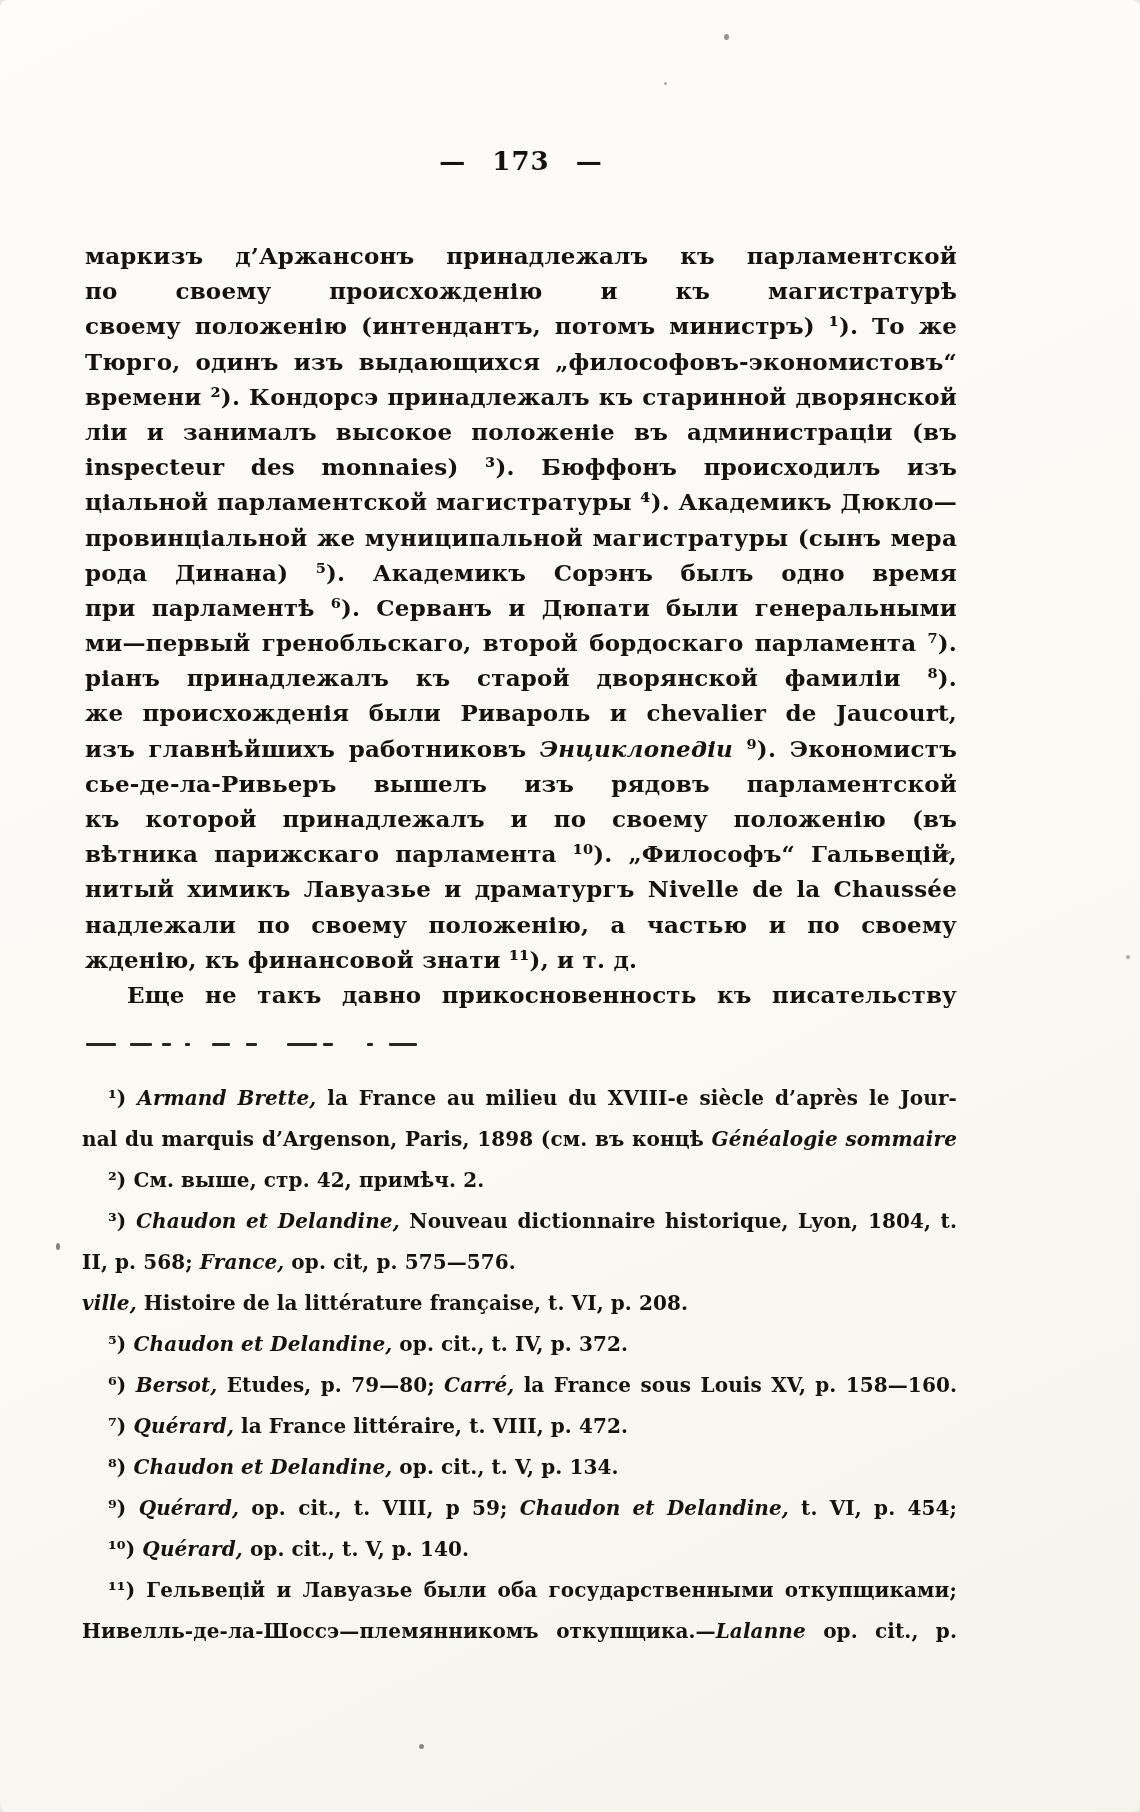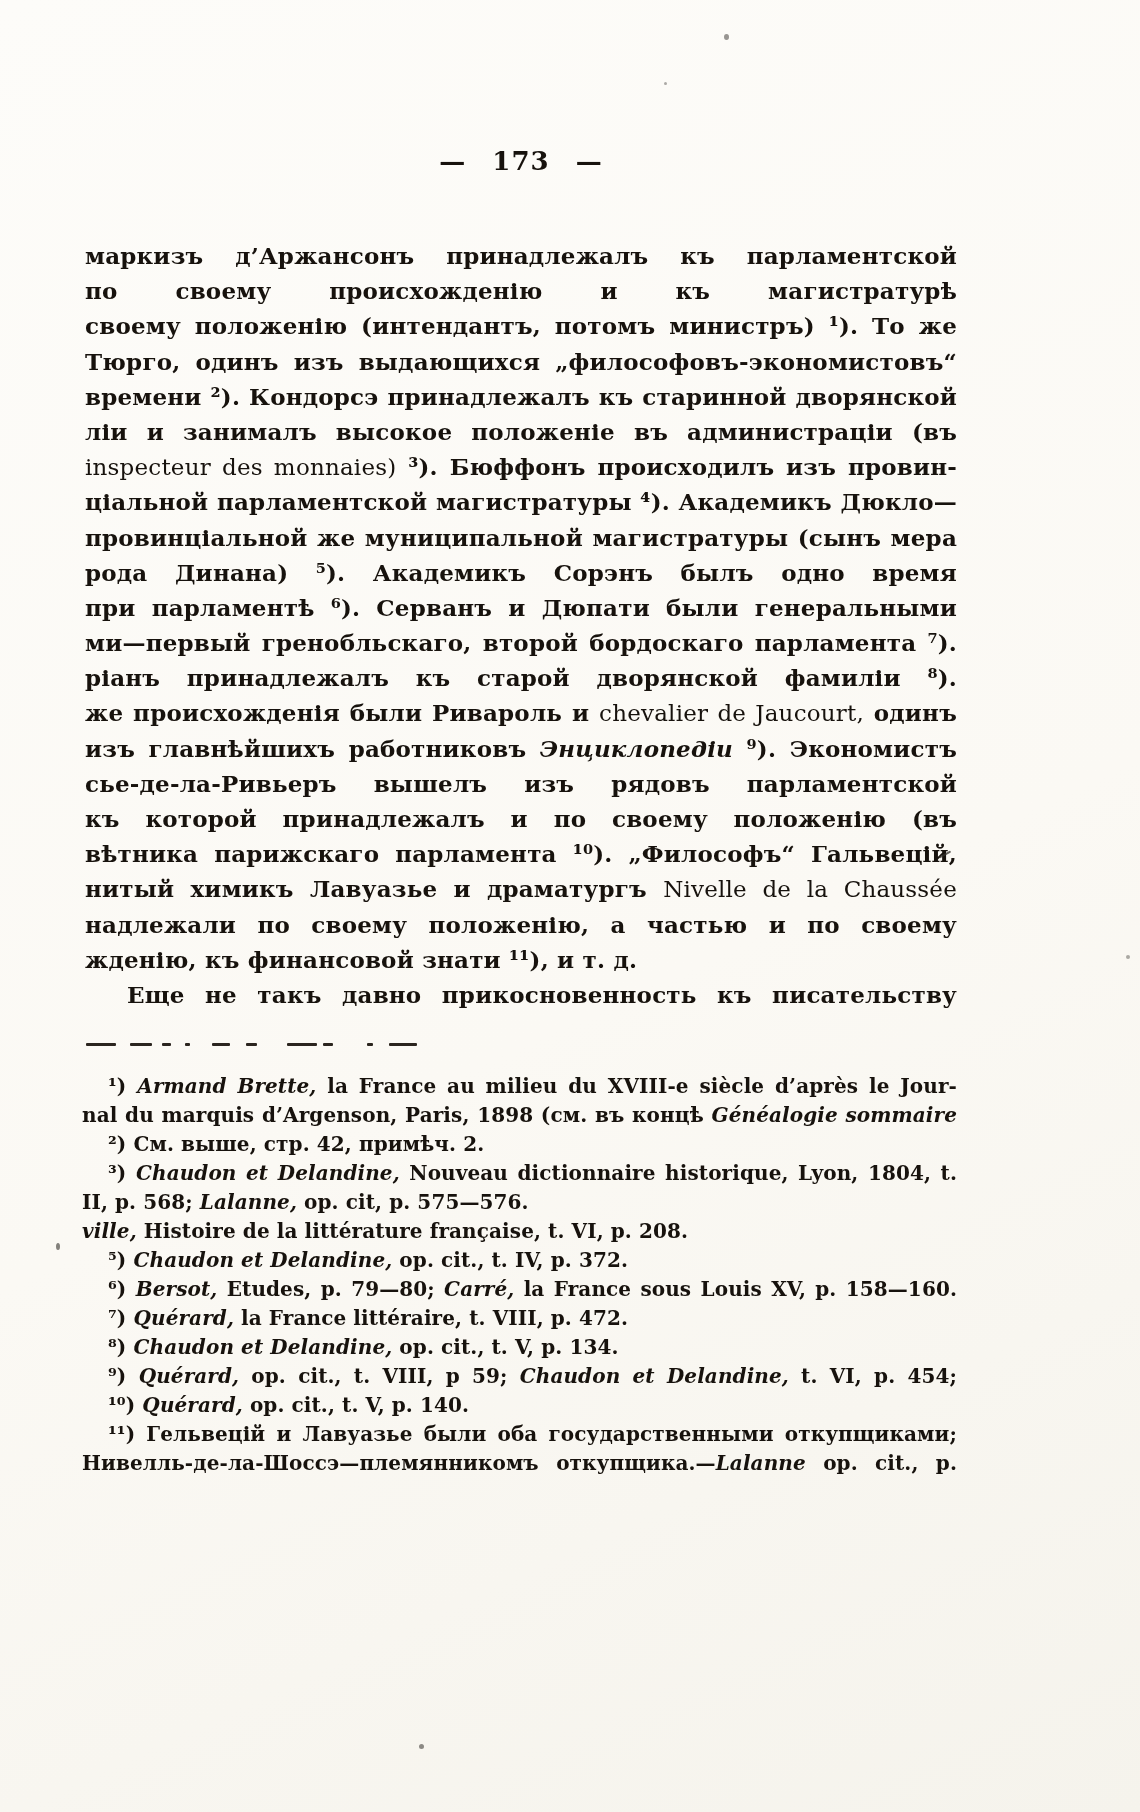--- a/index.html
+++ b/index.html
@@ -2,38 +2,39 @@
 <html><head>
 <meta charset="utf-8">
 <style>
   html,body{margin:0;padding:0;}
   body{background:#e9e7e1;}
   .page{
     position:relative;width:1140px;height:1812px;overflow:hidden;
     background:linear-gradient(155deg,#fdfcf9 0%,#fbf9f4 55%,#f5f3ec 100%);
     color:#17120d;
     font-family:"DejaVu Serif","Liberation Serif",serif;
+    border-radius:8px;
   }
   .pagenum{
     position:absolute;left:85px;top:146px;width:872px;
     text-align:center;font-size:26px;font-weight:700;
     word-spacing:16px;letter-spacing:1px;
   }
   .bodytext{position:absolute;left:85px;top:238px;width:872px;
     font-size:23px;font-weight:700;letter-spacing:.2px;}
   .line{height:35.2px;line-height:35.2px;white-space:normal;overflow:hidden;
     text-align:justify;text-align-last:justify;}
   .line.nj{text-align-last:left;}
   .bodytext .line.ind{text-indent:42px;}
   .fnotes{position:absolute;left:82px;top:1072px;width:875px;
     font-size:20px;font-weight:700;letter-spacing:.1px;}
-  .fnotes .line{height:29px;line-height:29px;}
+  .fnotes .line{height:29px;line-height:29px;margin-top:12px;}
   .fnotes .line.ind{text-indent:26px;}
   span.i{font-style:italic;font-weight:700;}
-  span.l{font-weight:400;}
+  span.l{font-weight:700;}
   .sep{position:absolute;left:86px;top:1042px;height:5px;display:flex;align-items:center;}
   .sep .dash{display:block;height:3px;background:#2b251f;border-radius:1px;}
   .speck{position:absolute;background:#33302b;border-radius:50%;}
   .speck.slash{border-radius:1px;transform:rotate(62deg);}
 </style>
 </head>
 <body>
 
 <div class="page">
   <div class="pagenum">— 173 —</div>
@@ -74,21 +75,21 @@
       <span class="dash" style="width: 10px; margin-right: 34px;"></span>
       <span class="dash" style="width: 6px; margin-right: 16px;"></span>
       <span class="dash" style="width: 28px; margin-right: 0px;"></span>
     </div>
 
   <div class="fnotes">
       <div class="line ind"><span>¹) </span><span class="i">Armand Brette,</span><span> la France au milieu du XVIII-e siècle d’après le Jour-</span></div>
       <div class="line"><span>nal du marquis d’Argenson, Paris, 1898 (см. въ концѣ </span><span class="i">Généalogie sommaire de</span></div>
       <div class="line nj ind"><span>²) См. выше, стр. 42, примѣч. 2.</span></div>
       <div class="line ind"><span>³) </span><span class="i">Chaudon et Delandine,</span><span> Nouveau dictionnaire historique, Lyon, 1804, t.</span></div>
-      <div class="line nj"><span>II, p. 568; </span><span class="i">Lalanne,</span><span> op. cit, p. 575—576.</span></div>
+      <div class="line nj"><span>II, p. 568; </span><span class="i">France,</span><span> op. cit, p. 575—576.</span></div>
       <div class="line nj"><span class="i">ville,</span><span> Histoire de la littérature française, t. VI, p. 208.</span></div>
       <div class="line nj ind"><span>⁵) </span><span class="i">Chaudon et Delandine,</span><span> op. cit., t. IV, p. 372.</span></div>
       <div class="line ind"><span>⁶) </span><span class="i">Bersot,</span><span> Etudes, p. 79—80; </span><span class="i">Carré,</span><span> la France sous Louis XV, p. 158—160.</span></div>
       <div class="line nj ind"><span>⁷) </span><span class="i">Quérard,</span><span> la France littéraire, t. VIII, p. 472.</span></div>
       <div class="line nj ind"><span>⁸) </span><span class="i">Chaudon et Delandine,</span><span> op. cit., t. V, p. 134.</span></div>
       <div class="line ind"><span>⁹) </span><span class="i">Quérard,</span><span> op. cit., t. VIII, p 59; </span><span class="i">Chaudon et Delandine,</span><span> t. VI, p. 454;</span></div>
       <div class="line nj ind"><span>¹⁰) </span><span class="i">Quérard,</span><span> op. cit., t. V, p. 140.</span></div>
       <div class="line ind"><span>¹¹) Гельвецій и Лавуазье были оба государственными откупщиками;</span></div>
       <div class="line"><span>Нивелль-де-ла-Шоссэ—племянникомъ откупщика.—</span><span class="i">Lalanne</span><span> op. cit., p. 977—</span></div>
     </div>

